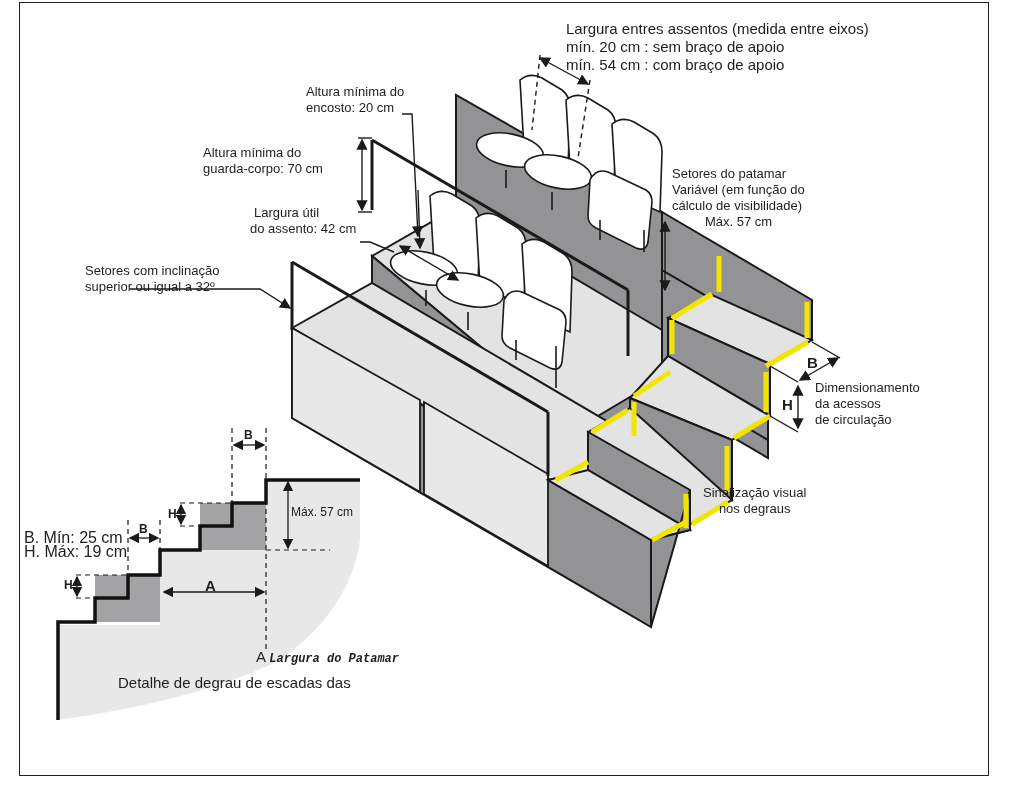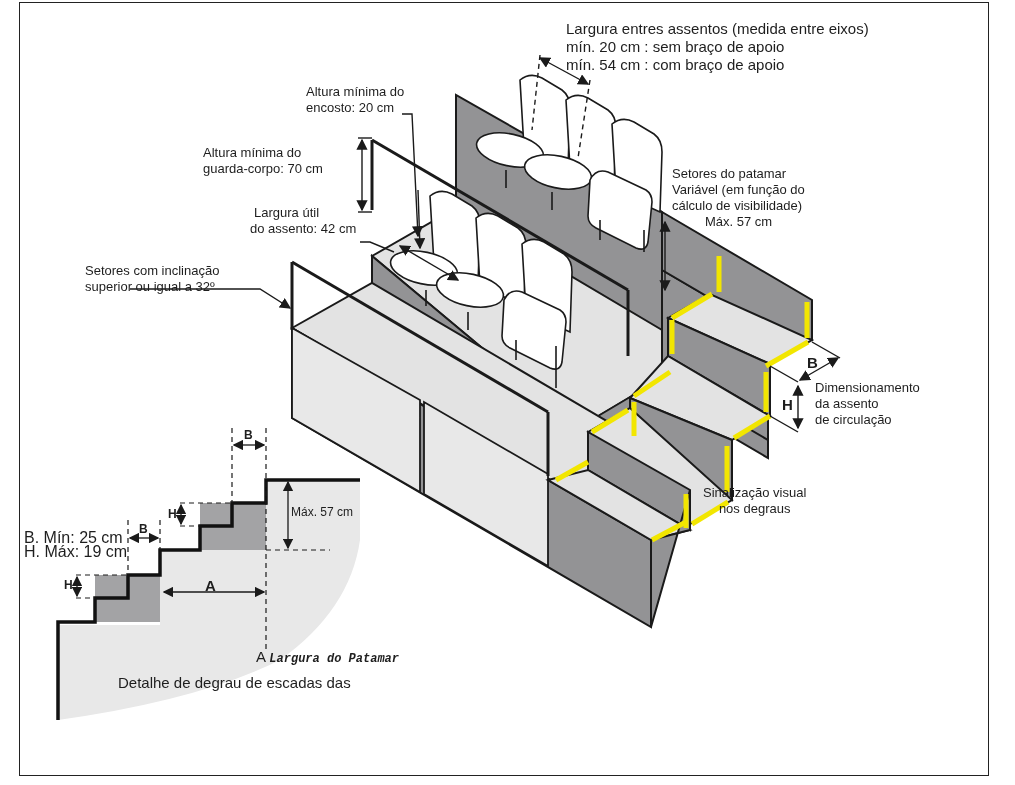--- a/index.html
+++ b/index.html
@@ -218,21 +218,21 @@
   <div>Variável (em função do</div>
   <div>cálculo de visibilidade)</div>
   <div style="padding-left:33px;">Máx. 57 cm</div>
 </div>
 
 <div class="dimletter" style="left:807px; top:354px;">B</div>
 <div class="dimletter" style="left:782px; top:396px;">H</div>
 
 <div class="lbl sm" style="left:815px; top:380px;">
   <div>Dimensionamento</div>
-  <div>da assento</div>
+  <div>da acessos</div>
   <div>de circulação</div>
 </div>
 
 <div class="lbl sm center" style="left:703px; top:485px;">
   <div>Sinalização visual</div>
   <div>nos degraus</div>
 </div>
 
 <div class="dimletter sm" style="left:244px; top:428px;">B</div>
 <div class="dimletter sm" style="left:139px; top:522px;">B</div>

